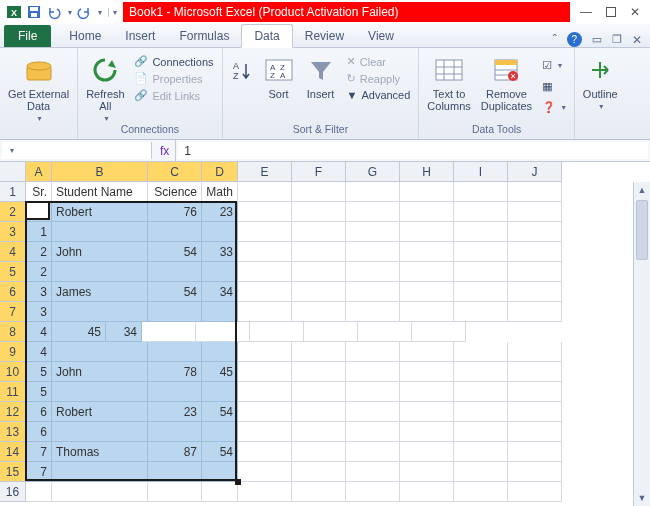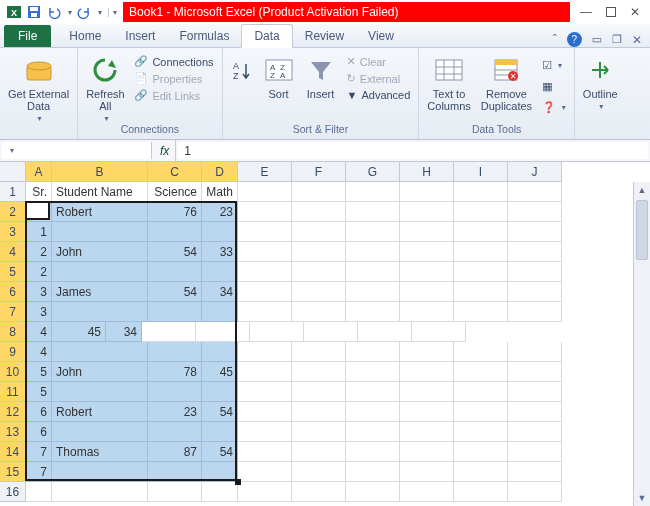--- a/index.html
+++ b/index.html
@@ -204,21 +204,21 @@
           </div>
         <div class="blbl">Insert</div>
       </div>
       <div class="smallstack">
         <div class="smallbtn disabled">
             <span>✕</span>
             <span>Clear</span>
           </div>
         <div class="smallbtn disabled">
             <span>↻</span>
-            <span>External</span>
+            <span>Reapply</span>
           </div>
         <div class="smallbtn">
             <span>▼</span>
             <span>Advanced</span>
           </div>
       </div>
     </div>
     <div class="group-label">Sort &amp; Filter</div>
   </div>
 
@@ -283,21 +283,21 @@
     </div>
     <div class="group-label">&nbsp;</div>
   </div>
 </div>
 
 <div class="fxbar">
   <div class="namebox">
     <span class="drop-tri">▾</span>
   </div>
   <div class="fxseg">
-    <span style="font-style:italic;color:#14532d">fx</span>
+    <span style="color:#6d28d9">fx</span>
   </div>
   <div class="fxinput">
       <span>1</span>
     </div>
 </div>
 
 <div class="grid-wrap">
   <div class="corner"></div>
   <div class="colheads" id="colheads">
       <div class="colhead sel" style="width: 26px;">A</div>

